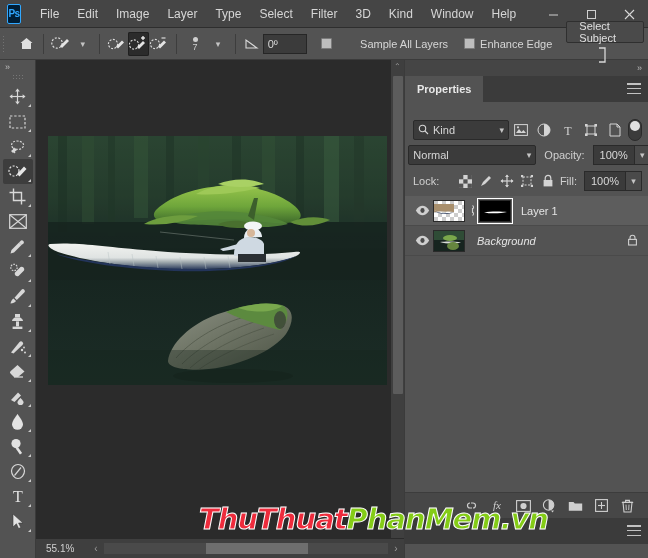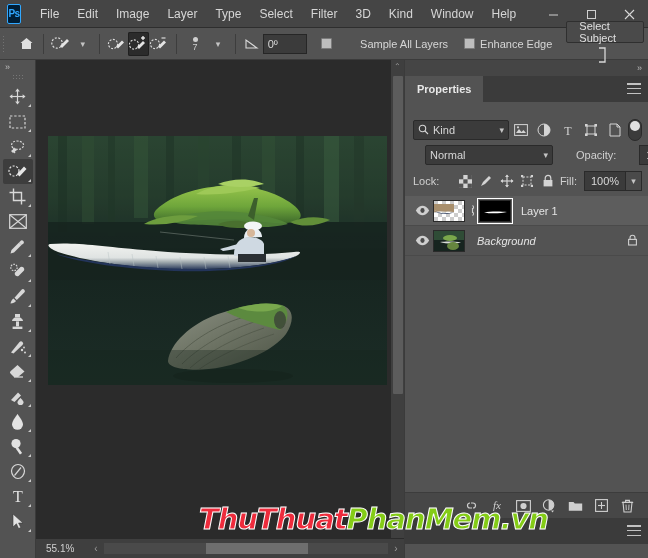--- a/index.html
+++ b/index.html
@@ -149,21 +149,21 @@
   }
   .kind-select .chev { margin-left:auto; }
   .ficon { width: 24px; height: 22px; display:flex; align-items:center; justify-content:center; }
   .toggle-pill {
     width: 14px; height: 22px; background:#3b3b3b; border:1px solid #2a2a2a; border-radius:7px;
     position:relative; margin-left: 2px;
   }
   .toggle-pill i { position:absolute; top:1px; left:1px; width:10px; height:10px;
                    border-radius:50%; background:#e0e0e0; display:block; }
 
-  .blend-row { height: 26px; display:flex; align-items:center; padding: 0 6px 0 20px; gap:23px; }
+  .blend-row { height: 26px; display:flex; align-items:center; padding: 0 6px 0 12px; gap:8px;justify-content:center; }
   .blend-select {
     flex: 0 0 128px; height: 20px; background:#3b3b3b; border:1px solid #2a2a2a; border-radius:2px;
     display:flex; align-items:center; padding:0 4px; font-size:11px; color:#d6d6d6;
   }
   .blend-select .chev { margin-left:auto; }
   .lbl { font-size:11px; color:#d0d0d0; }
   .val-box {
     width: 42px; height:20px; background:#3b3b3b; border:1px solid #2a2a2a;
     display:flex; align-items:center; justify-content:center; font-size:11px; color:#d8d8d8;
   }

